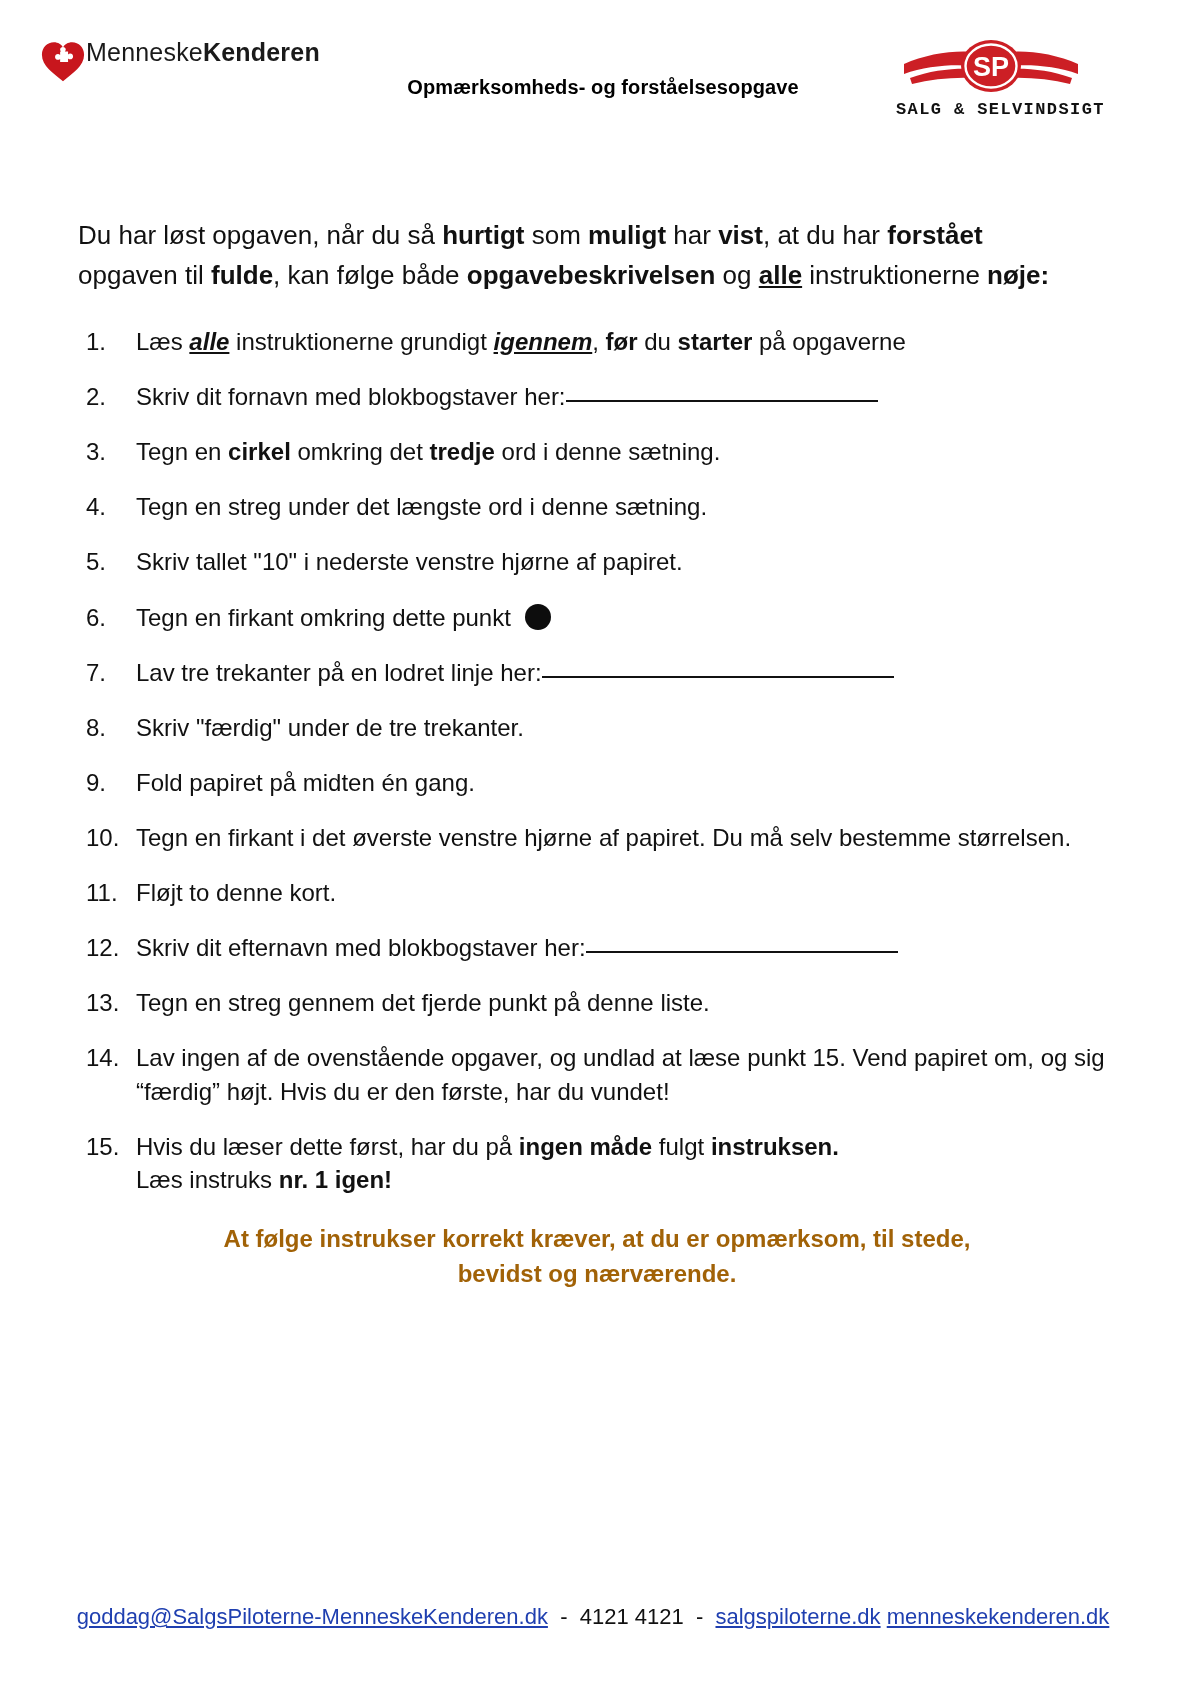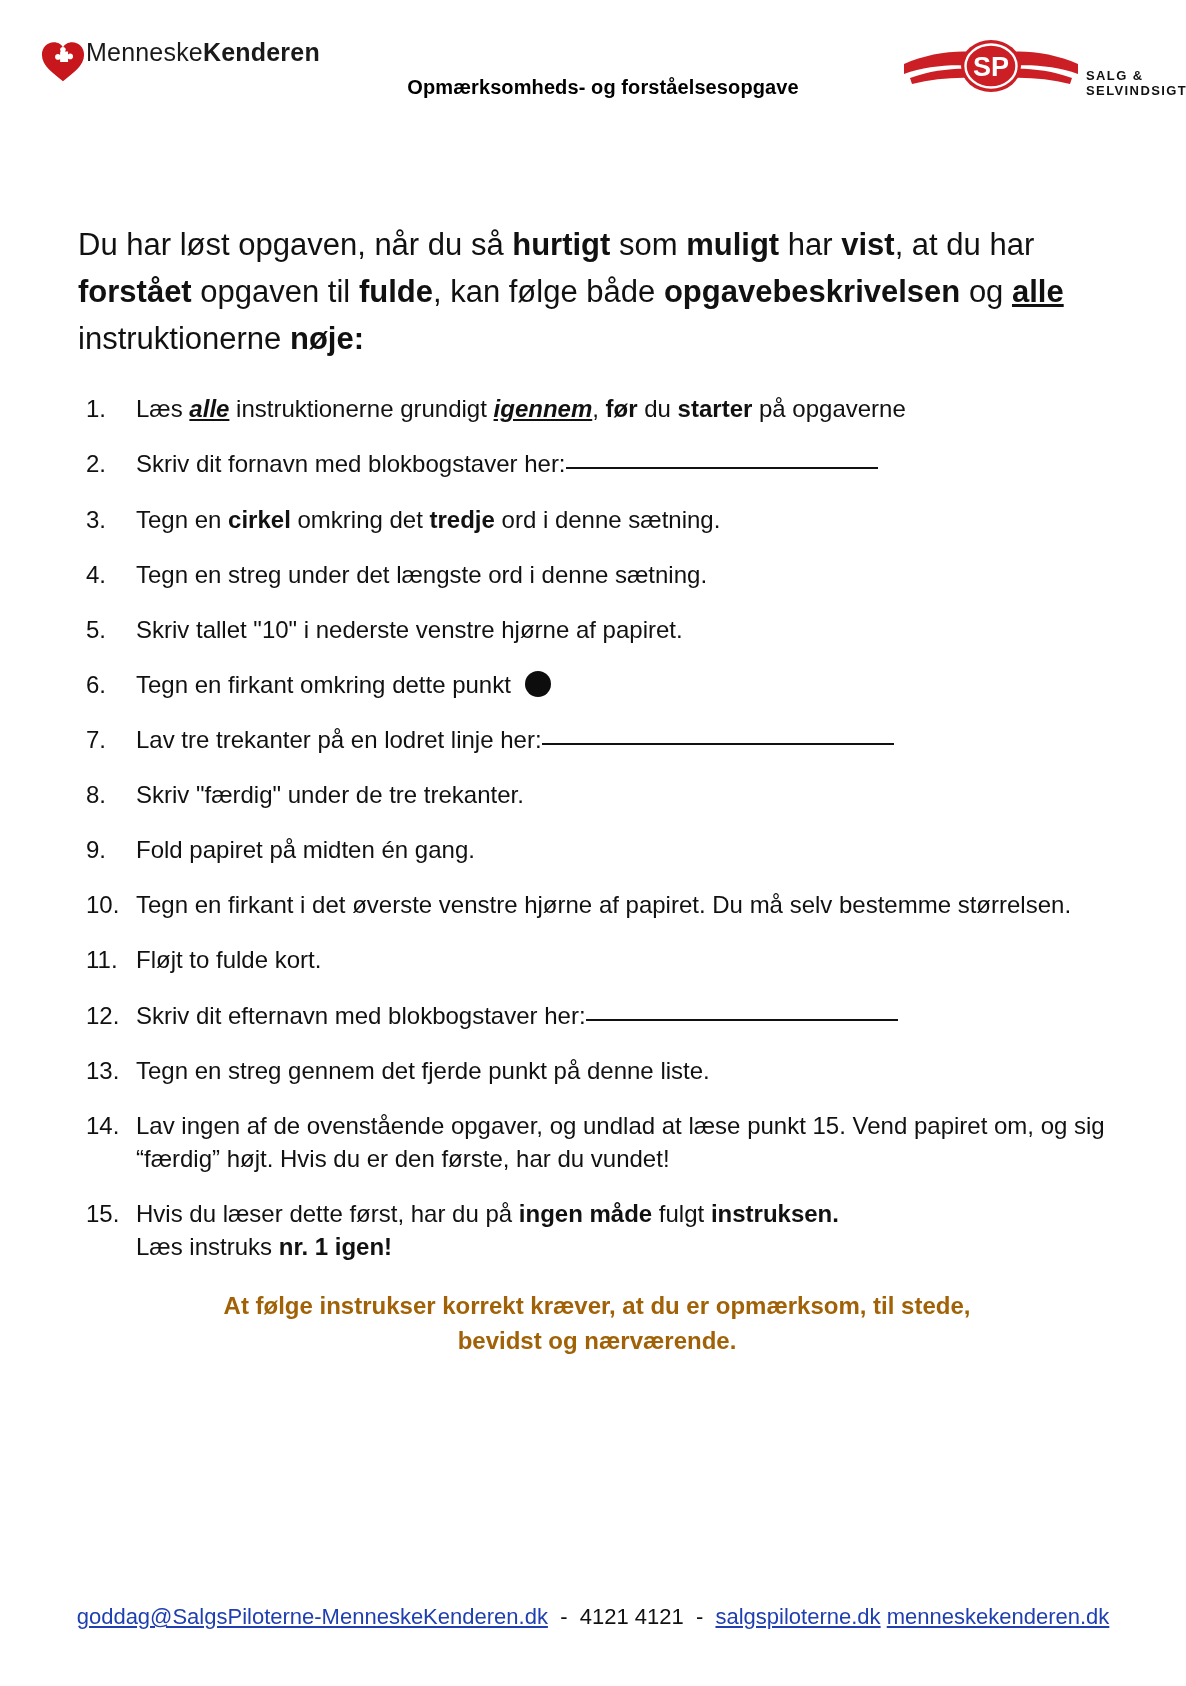--- a/index.html
+++ b/index.html
@@ -53,45 +53,46 @@
     font-size: 20px;
     font-weight: bold;
     color: #000;
     padding-top: 46px;
     letter-spacing: 0.1px;
   }
 
   .logo-right {
     width: 230px;
     display: flex;
-    flex-direction: row;
-    align-items: flex-end;
+    flex-direction: column;
+    align-items: flex-start;
     padding-top: 6px;
   }
   .sp-badge-wrap {
     position: relative;
     width: 190px;
     height: 62px;
   }
   .sp-tagline {
-    font-size: 13px;
+    font-size: 17px;
     font-weight: bold;
     letter-spacing: 1.4px;
     color: #111;
-    margin-top: 12px;
+    margin-top: 2px;
+    font-family: Liberation Mono, monospace;
   }
 
   
   .content {
     padding: 40px 70px 0 78px;
     box-sizing: border-box;
   }
 
   .intro {
-    font-size: 31px;
+    font-size: 26px;
     line-height: 1.52;
     color: #111;
     margin-bottom: 30px;
     max-width: 1000px;
   }
   .intro b { font-weight: bold; }
   .intro u { text-decoration: underline; }
 
   ol.instructions {
     list-style: none;
@@ -265,21 +266,21 @@
       <span class="itxt">Fold papiret på midten én gang.</span>
     </li>
 
     <li>
       <span class="num">10.</span>
       <span class="itxt">Tegn en firkant i det øverste venstre hjørne af papiret. Du må selv bestemme størrelsen.</span>
     </li>
 
     <li>
       <span class="num">11.</span>
-      <span class="itxt">Fløjt to fulde kort.</span>
+      <span class="itxt">Fløjt to denne kort.</span>
     </li>
 
     <li>
       <span class="num">12.</span>
       <span class="itxt">
         <span>Skriv dit efternavn med blokbogstaver her:</span><span class="blank-line bl-short"></span>
       </span>
     </li>
 
     <li>

